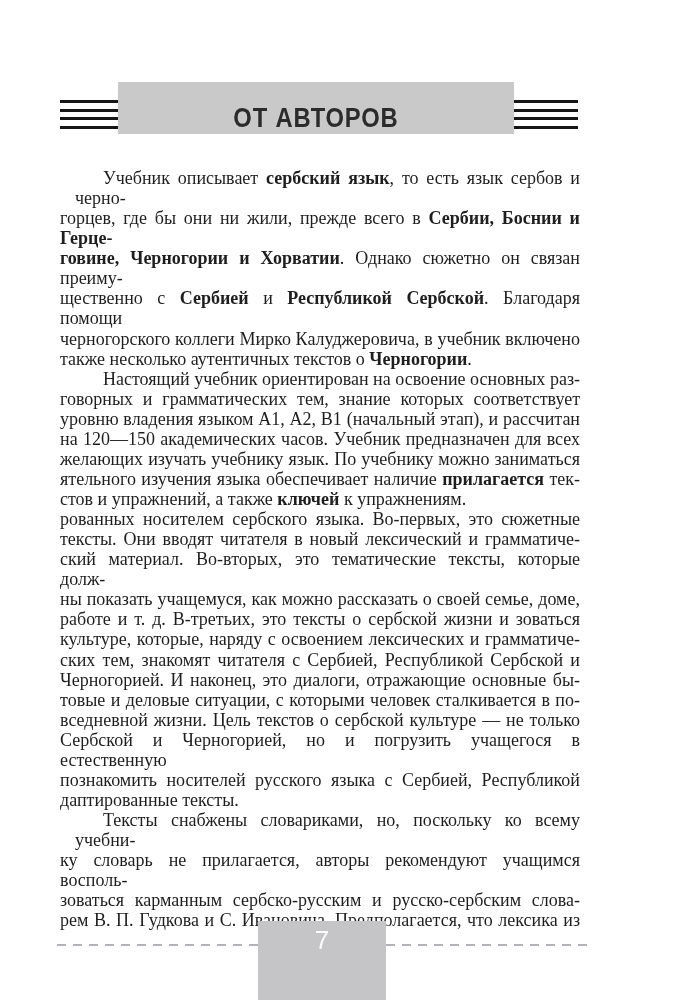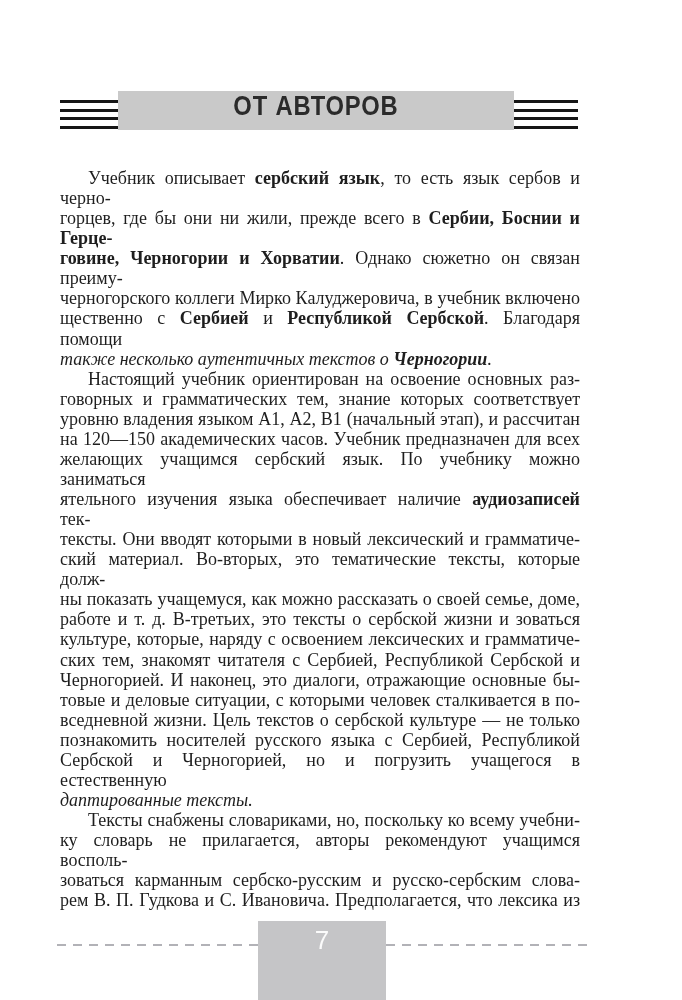--- a/index.html
+++ b/index.html
@@ -20,26 +20,26 @@
     background: repeating-linear-gradient(180deg,
       var(--stripe, #161616) 0 3.2px,
       transparent 3.2px 8.6px);
   }
   .stripes.left  { left: 60px;  width: 58px; }
   .stripes.right { left: 514px; width: 64px; }
 
   .title-box {
     position: absolute;
     left: 118px;
-    top: 91px;
+    top: 82px;
     width: 396px;
-    height: 39px;
+    height: 52px;
     background: var(--banner-bg, #c9c9c9);
     display: flex;
-    align-items: flex-start;
+    align-items: flex-end;
     justify-content: center;
   }
   .title-box .title {
     font-family: "Liberation Sans", sans-serif;
     font-weight: bold;
     font-size: 27px;
     letter-spacing: 1px;
     color: var(--title-color, #2b2b2b);
     transform: scaleX(0.88);
     white-space: nowrap;
@@ -53,22 +53,22 @@
     width: 520px;
     font-size: 18px;
     line-height: 20.06px;
     color: var(--text-color, #1e1e1e);
   }
   .para { margin: 0; }
   .line {
     text-align: justify;
     text-align-last: justify;
   }
-  .line.first { text-indent: 28px; }
-  .line.end { text-align-last: left; font-style: italic; }
+  .line.first { text-indent: 28px; margin-left: 15px; }
+  .line.end { text-align-last: left; }
   .line b { font-weight: bold; }
 
   
   .dash {
     position: absolute;
     top: 944px;
     width: 201px;
     height: 2px;
     background: repeating-linear-gradient(90deg,
       var(--dash-color, #b2b2b7) 0 9px,
@@ -104,44 +104,46 @@
   <div class="title-box">
     <span class="title">ОТ АВТОРОВ</span>
   </div>
   <div class="stripes right"></div>
 
   <div class="body-text">
       <div class="para">
         <div class="line first">Учебник описывает <b>сербский язык</b>, то есть язык сербов и черно-</div>
         <div class="line">горцев, где бы они ни жили, прежде всего в <b>Сербии, Боснии и Герце-</b></div>
         <div class="line"><b>говине, Черногории и Хорватии</b>. Однако сюжетно он связан преиму-</div>
+        <div class="line">щественно с <b>Сербией</b> и <b>Республикой Сербской</b>. Благодаря помощи</div>
         <div class="line">черногорского коллеги Мирко Калуджеровича, в учебник включено</div>
-        <div class="line">щественно с <b>Сербией</b> и <b>Республикой Сербской</b>. Благодаря помощи</div>
         <div class="line end">также несколько аутентичных текстов о <b>Черногории</b>.</div>
       </div>
       <div class="para">
         <div class="line first">Настоящий учебник ориентирован на освоение основных раз-</div>
         <div class="line">говорных и грамматических тем, знание которых соответствует</div>
         <div class="line">уровню владения языком А1, А2, В1 (начальный этап), и рассчитан</div>
         <div class="line">на 120—150 академических часов. Учебник предназначен для всех</div>
-        <div class="line">желающих учащимся сербский язык. По учебнику можно заниматься</div>
-        <div class="line">ятельного изучения языка обеспечивает наличие <b>аудиозаписей</b> тек-</div>
+        <div class="line">желающих изучать учебнику язык. По учебнику можно заниматься</div>
+        <div class="line">ятельного изучения языка обеспечивает наличие <b>прилагается</b> тек-</div>
+        <div class="line end">стов и упражнений, а также <b>ключей</b> к упражнениям.</div>
       </div>
       <div class="para">
-        <div class="line">тексты. Они вводят которыми в новый лексический и грамматиче-</div>
+        <div class="line">рованных носителем сербского языка. Во-первых, это сюжетные</div>
+        <div class="line">тексты. Они вводят читателя в новый лексический и грамматиче-</div>
         <div class="line">ский материал. Во-вторых, это тематические тексты, которые долж-</div>
         <div class="line">ны показать учащемуся, как можно рассказать о своей семье, доме,</div>
         <div class="line">работе и т. д. В-третьих, это тексты о сербской жизни и зоваться</div>
         <div class="line">культуре, которые, наряду с освоением лексических и грамматиче-</div>
         <div class="line">ских тем, знакомят читателя с Сербией, Республикой Сербской и</div>
         <div class="line">Черногорией. И наконец, это диалоги, отражающие основные бы-</div>
         <div class="line">товые и деловые ситуации, с которыми человек сталкивается в по-</div>
         <div class="line">вседневной жизни. Цель текстов о сербской культуре — не только</div>
+        <div class="line">Сербской и Черногорией, но и погрузить учащегося в естественную</div>
         <div class="line">познакомить носителей русского языка с Сербией, Республикой</div>
-        <div class="line">Сербской и Черногорией, но и погрузить учащегося в естественную</div>
         <div class="line end">даптированные тексты.</div>
       </div>
       <div class="para">
         <div class="line first">Тексты снабжены словариками, но, поскольку ко всему учебни-</div>
         <div class="line">ку словарь не прилагается, авторы рекомендуют учащимся восполь-</div>
         <div class="line">зоваться карманным сербско-русским и русско-сербским слова-</div>
         <div class="line">рем В. П. Гудкова и С. Ивановича. Предполагается, что лексика из</div>
       </div>
     </div>
 

